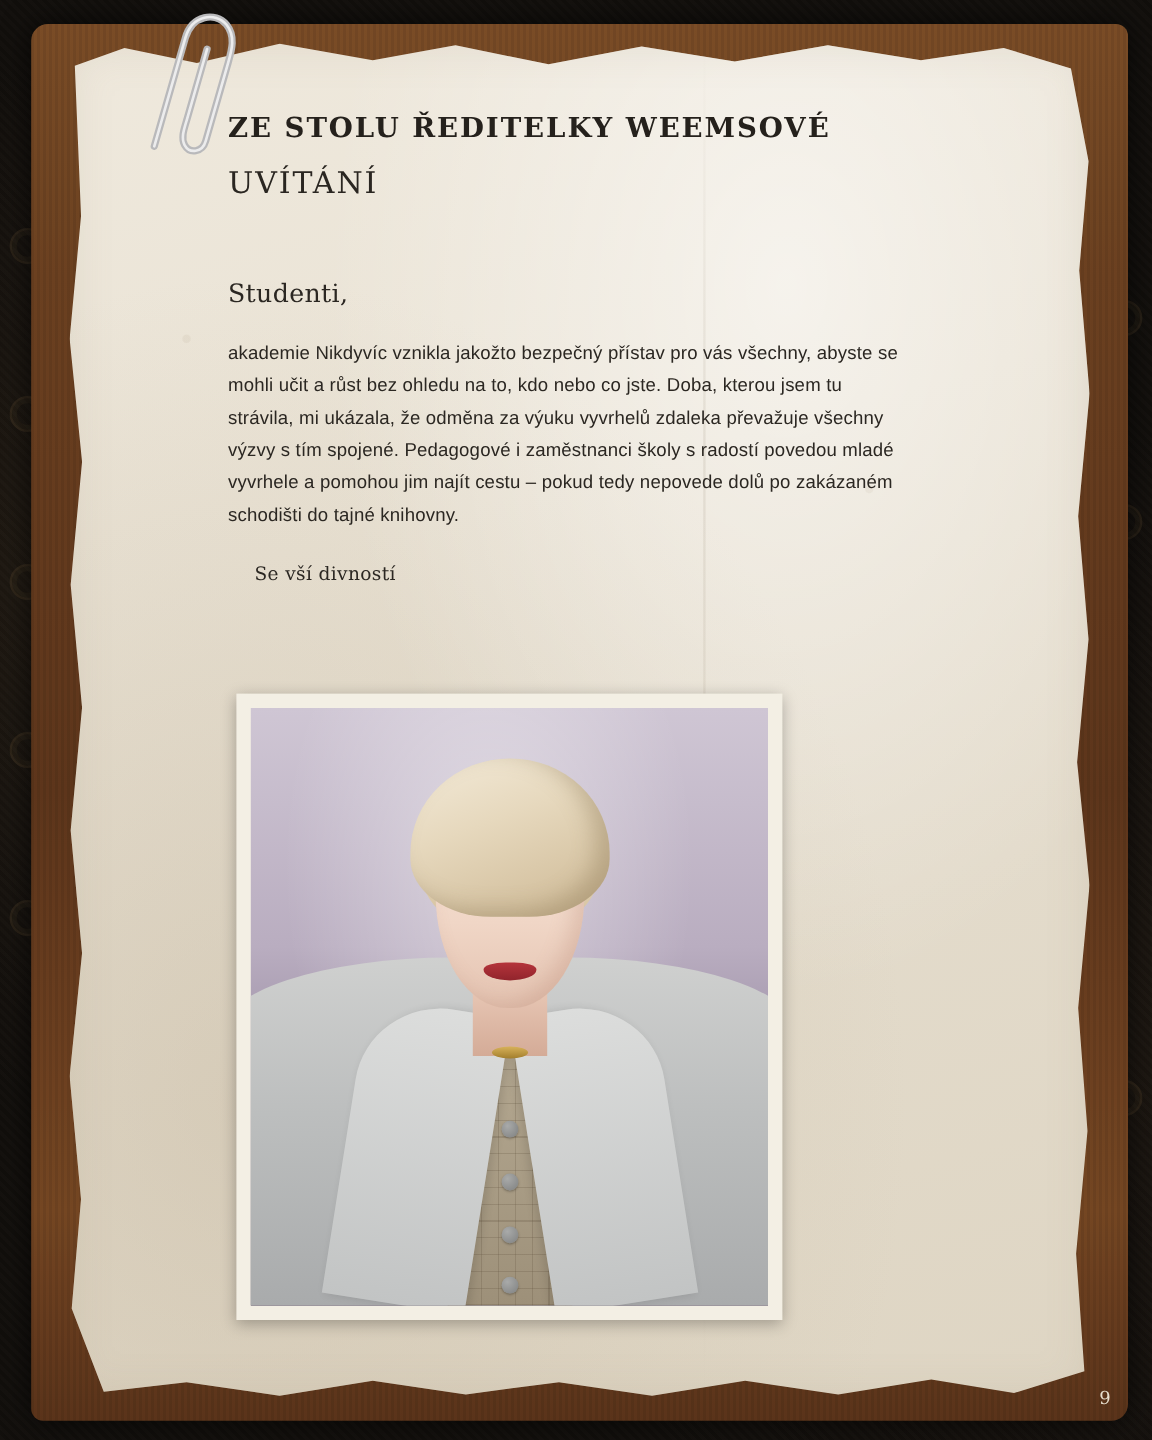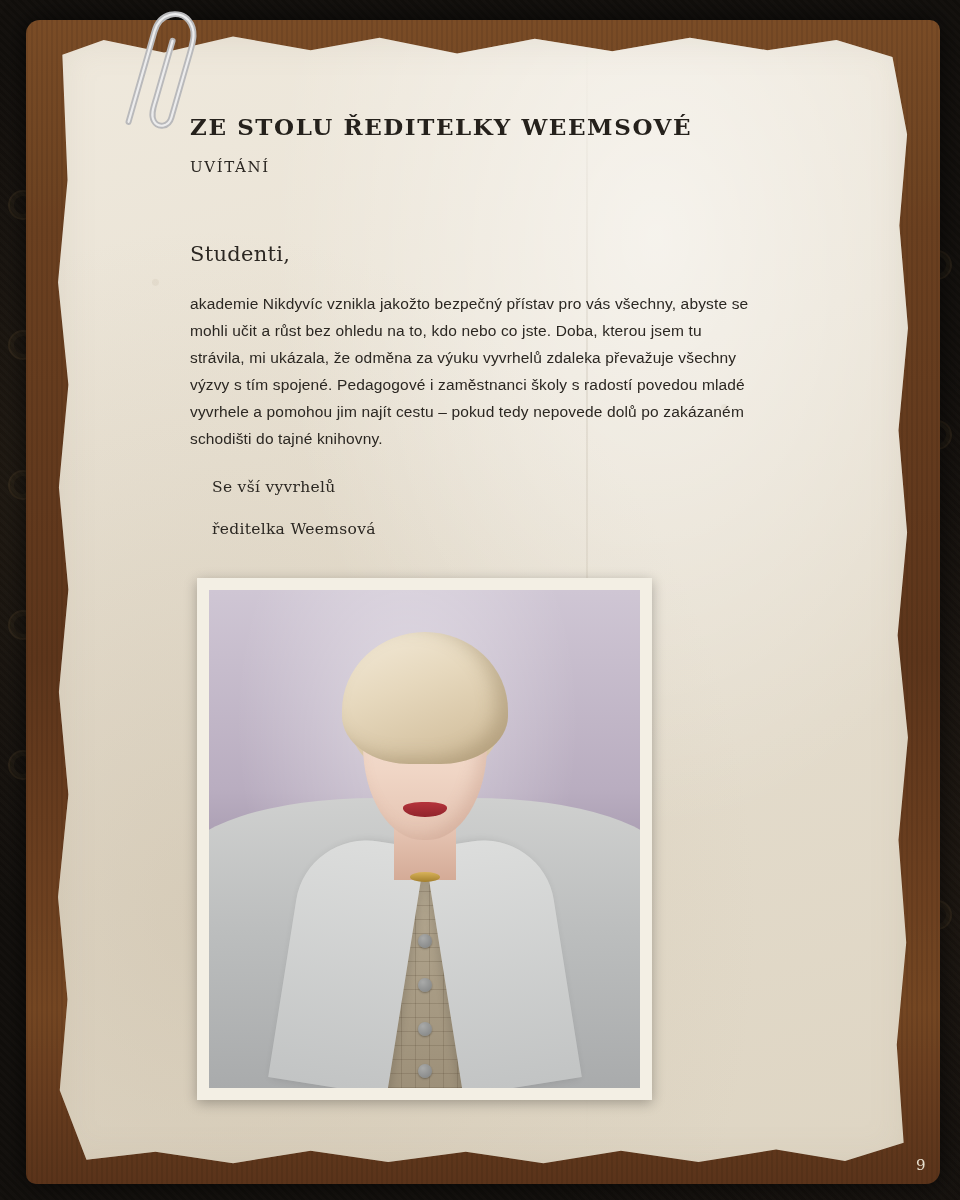--- a/index.html
+++ b/index.html
@@ -107,35 +107,35 @@
     position: absolute;
     left: 122px; top: 2px;
     width: 86px; height: 138px;
     transform: rotate(16deg);
     pointer-events: none;
   }
 
   
   .content {
     position: absolute;
-    left: 190px; top: 113px;
+    left: 190px; top: 93px;
     width: 600px;
   }
   .title {
     font-family: "DejaVu Serif", serif;
     font-size: 23px;
     letter-spacing: 1.6px;
     color: #25211c;
     font-weight: 600;
     margin: 0 0 18px 0;
     text-transform: uppercase;
   }
   .subtitle {
     font-family: "DejaVu Serif", serif;
-    font-size: 15px;
+    font-size: 25px;
     letter-spacing: 1.6px;
     color: #2a2621;
     margin: 0 0 66px 0;
     text-transform: uppercase;
     font-weight: 500;
   }
   .salutation {
     font-family: "DejaVu Serif", serif;
     font-size: 21px;
     color: #2b2722;
@@ -341,22 +341,21 @@
   <svg class="paperclip" viewBox="0 0 86 138">
     <path d="M22 128 L22 34 C22 14 40 6 52 14 C62 21 62 33 62 44 L62 112 C62 122 52 126 46 120 C41 115 42 106 42 98 L42 38" fill="none" stroke="#b9b9bb" stroke-width="6" stroke-linecap="round"></path>
     <path d="M22 128 L22 34 C22 14 40 6 52 14 C62 21 62 33 62 44 L62 112 C62 122 52 126 46 120 C41 115 42 106 42 98 L42 38" fill="none" stroke="#ececed" stroke-width="2.2" stroke-linecap="round"></path>
   </svg>
 
   <div class="content">
     <h1 class="title">ZE STOLU ŘEDITELKY WEEMSOVÉ</h1>
     <h2 class="subtitle">UVÍTÁNÍ</h2>
     <p class="salutation">Studenti,</p>
     <p class="body-text">akademie Nikdyvíc vznikla jakožto bezpečný přístav pro vás všechny, abyste se mohli učit a růst bez ohledu na to, kdo nebo co jste. Doba, kterou jsem tu strávila, mi ukázala, že odměna za výuku vyvrhelů zdaleka převažuje všechny výzvy s tím spojené. Pedagogové i zaměstnanci školy s radostí povedou mladé vyvrhele a pomohou jim najít cestu – pokud tedy nepovede dolů po zakázaném schodišti do tajné knihovny.</p>
-    <p class="signoff">Se vší vyvrhelů</p>
-    <p class="signature">ředitelka Weemsová</p>
+    <p class="signoff">Se vší divností</p>
   </div>
 
   <div class="portrait-wrap">
     <div class="portrait">
       <div class="bg-glow"></div>
       <div class="coat"></div>
       <div class="shirt"></div>
       <div class="button b1"></div>
       <div class="button b2"></div>
       <div class="button b3"></div>

